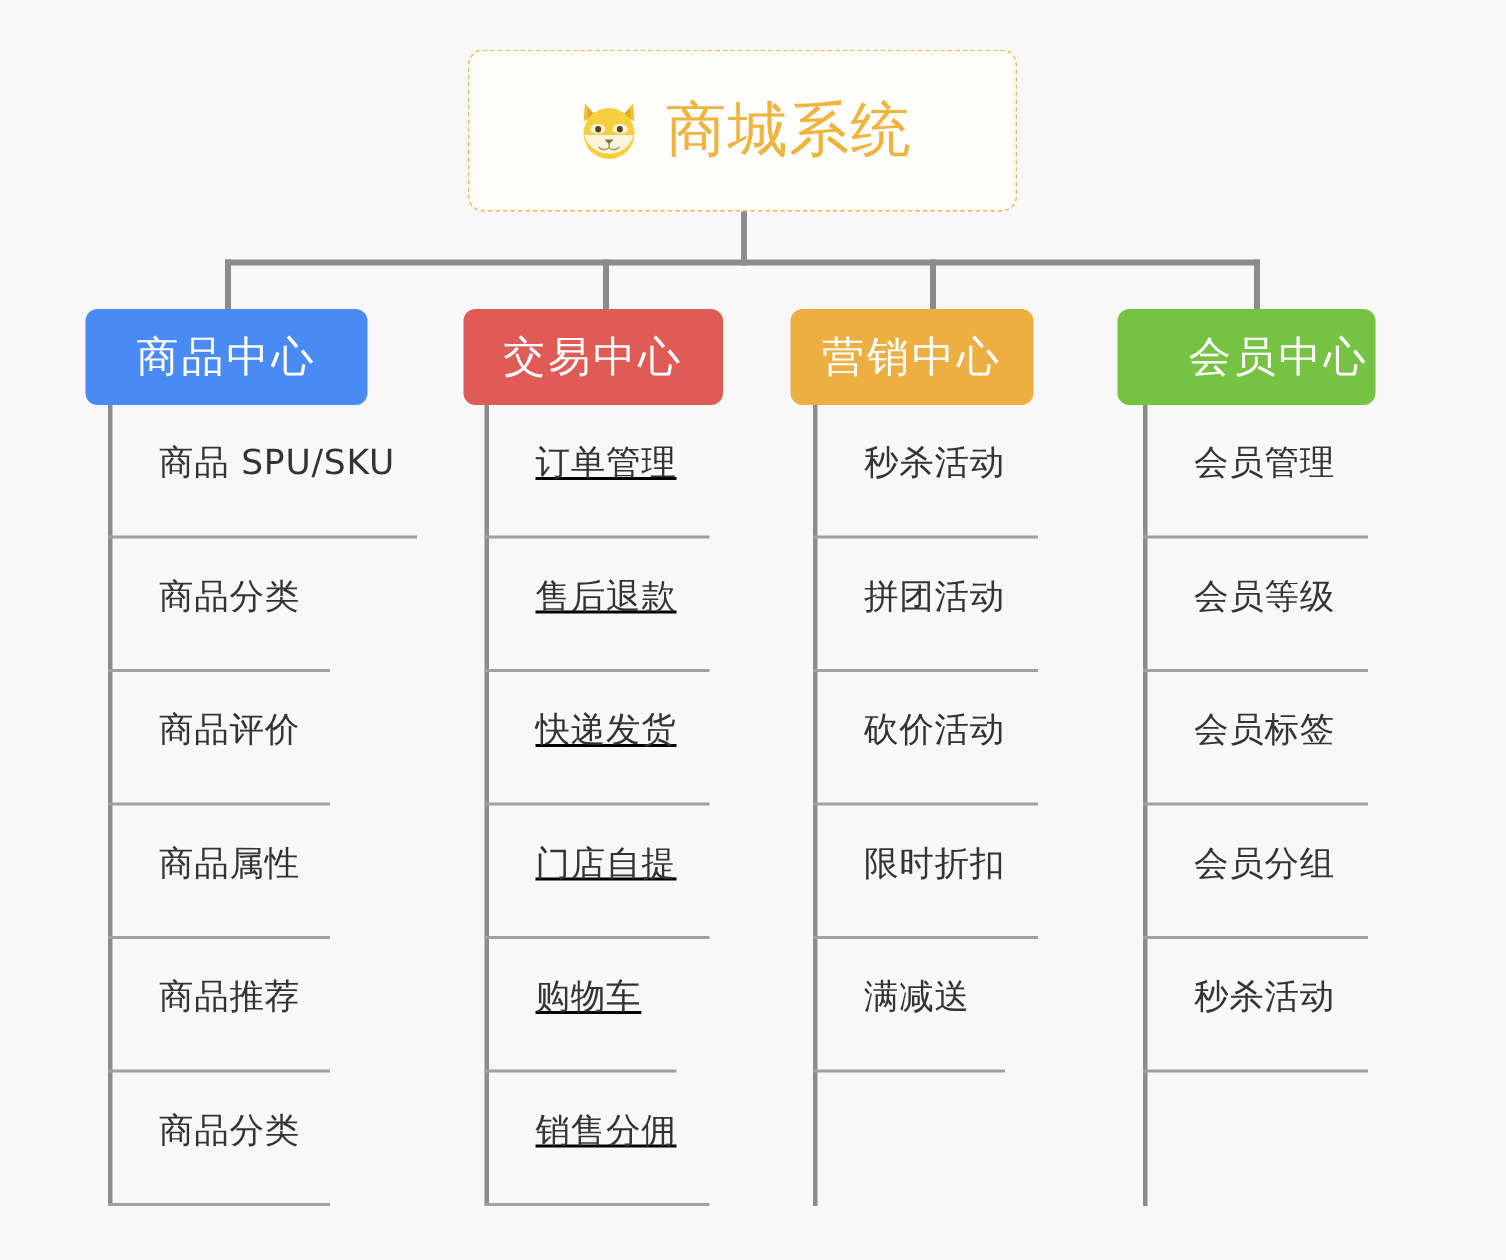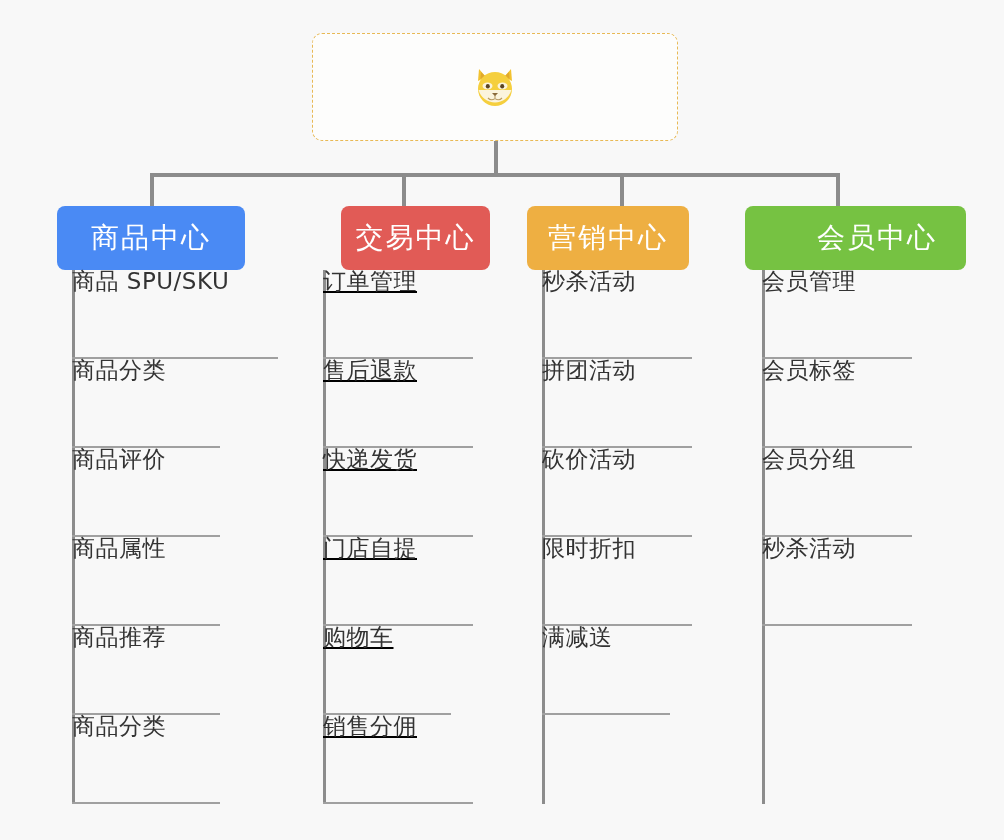--- a/index.html
+++ b/index.html
@@ -105,21 +105,22 @@
     left: 0;
     top: 0;
     width: 3px;
     background: #8c8c8c;
   }
   .leaf {
     position: relative;
     box-sizing: border-box;
     height: 89px;
     display: flex;
-    align-items: flex-start;
+    align-items: center;
+    padding-left: 34px;
   }
   .leaf-label {
     font-size: 23px;
     color: #333333;
     line-height: 1;
     padding-bottom: 10px;
     white-space: nowrap;
     letter-spacing: 0.5px;
   }
   .leaf-underline {
@@ -147,20 +148,21 @@
         <ellipse cx="16.5" cy="23" rx="5" ry="3.4" fill="#fbf4dd"></ellipse>
         <ellipse cx="31.5" cy="23" rx="5" ry="3.4" fill="#fbf4dd"></ellipse>
         <ellipse cx="16.8" cy="23.2" rx="2" ry="2.2" fill="#5a4322"></ellipse>
         <ellipse cx="31.2" cy="23.2" rx="2" ry="2.2" fill="#5a4322"></ellipse>
         <path d="M21 30 h6 l-3 3.2 Z" fill="#8a6a3a"></path>
         <path d="M24 33 v2.6" stroke="#b79a63" stroke-width="1.1" fill="none"></path>
         <path d="M24 35.6 q-4 2.6 -7 -0.6" stroke="#b79a63" stroke-width="1.1" fill="none"></path>
         <path d="M24 35.6 q4 2.6 7 -0.6" stroke="#b79a63" stroke-width="1.1" fill="none"></path>
       </svg>
     </span>
+    <span class="root-title">商城系统</span>
   </div>
 
   <div class="conn conn-v stem-root"></div>
   <div class="conn conn-h bar"></div>
   <div class="conn conn-v drop drop-1"></div>
   <div class="conn conn-v drop drop-2"></div>
   <div class="conn conn-v drop drop-3"></div>
   <div class="conn conn-v drop drop-4"></div>
 
   <div id="branch-root">
@@ -187,21 +189,21 @@
         </div>
         <div class="leaf">
           <span class="leaf-label">商品推荐</span>
           <div class="leaf-underline" style="width: 148px; background: rgb(160, 160, 160);"></div>
         </div>
         <div class="leaf">
           <span class="leaf-label">商品分类</span>
           <div class="leaf-underline" style="width: 148px; background: rgb(160, 160, 160);"></div>
         </div>
       </div>
-      <div class="cat-header" style="left: 309px; width: 149px; background: rgb(225, 91, 86); margin-left: 32px;">
+      <div class="cat-header" style="left: 309px; width: 173px; background: rgb(225, 91, 86);">
         <span>交易中心</span>
       </div>
       <div class="branch" style="left: 323px; text-decoration: underline;">
         <div class="spine" style="height: 534px; background: rgb(140, 140, 140);"></div>
         <div class="leaf">
           <span class="leaf-label">订单管理</span>
           <div class="leaf-underline" style="width: 150px; background: rgb(160, 160, 160);"></div>
         </div>
         <div class="leaf">
           <span class="leaf-label">售后退款</span>
@@ -243,30 +245,34 @@
         </div>
         <div class="leaf">
           <span class="leaf-label">限时折扣</span>
           <div class="leaf-underline" style="width: 150px; background: rgb(160, 160, 160);"></div>
         </div>
         <div class="leaf">
           <span class="leaf-label">满减送</span>
           <div class="leaf-underline" style="width: 128px; background: rgb(160, 160, 160);"></div>
         </div>
       </div>
-      <div class="cat-header" style="left: 745px; width: 221px; background: rgb(118, 194, 66); padding-left: 43px;">
+      <div class="cat-header" style="left: 745px; width: 172px; background: rgb(118, 194, 66); padding-left: 43px;">
         <span>会员中心</span>
       </div>
       <div class="branch" style="left: 762px;">
         <div class="spine" style="height: 534px; background: rgb(140, 140, 140);"></div>
         <div class="leaf">
           <span class="leaf-label">会员管理</span>
           <div class="leaf-underline" style="width: 150px; background: rgb(160, 160, 160);"></div>
         </div>
         <div class="leaf">
+          <span class="leaf-label">会员等级</span>
+          <div class="leaf-underline" style="width: 150px; background: rgb(160, 160, 160);"></div>
+        </div>
+        <div class="leaf">
           <span class="leaf-label">会员标签</span>
           <div class="leaf-underline" style="width: 150px; background: rgb(160, 160, 160);"></div>
         </div>
         <div class="leaf">
           <span class="leaf-label">会员分组</span>
           <div class="leaf-underline" style="width: 150px; background: rgb(160, 160, 160);"></div>
         </div>
         <div class="leaf">
           <span class="leaf-label">秒杀活动</span>
           <div class="leaf-underline" style="width: 150px; background: rgb(160, 160, 160);"></div>

